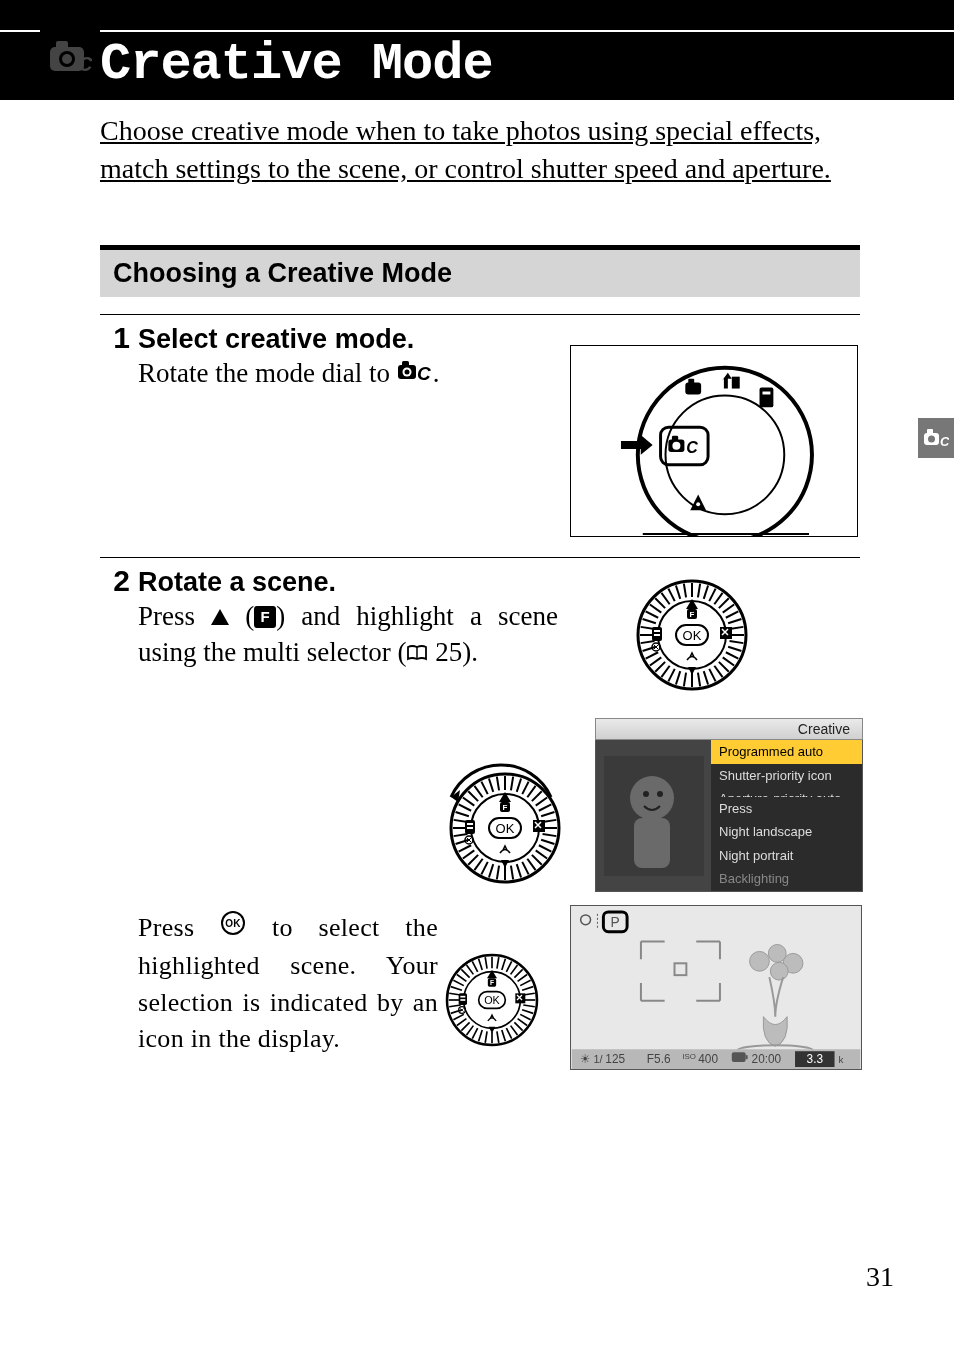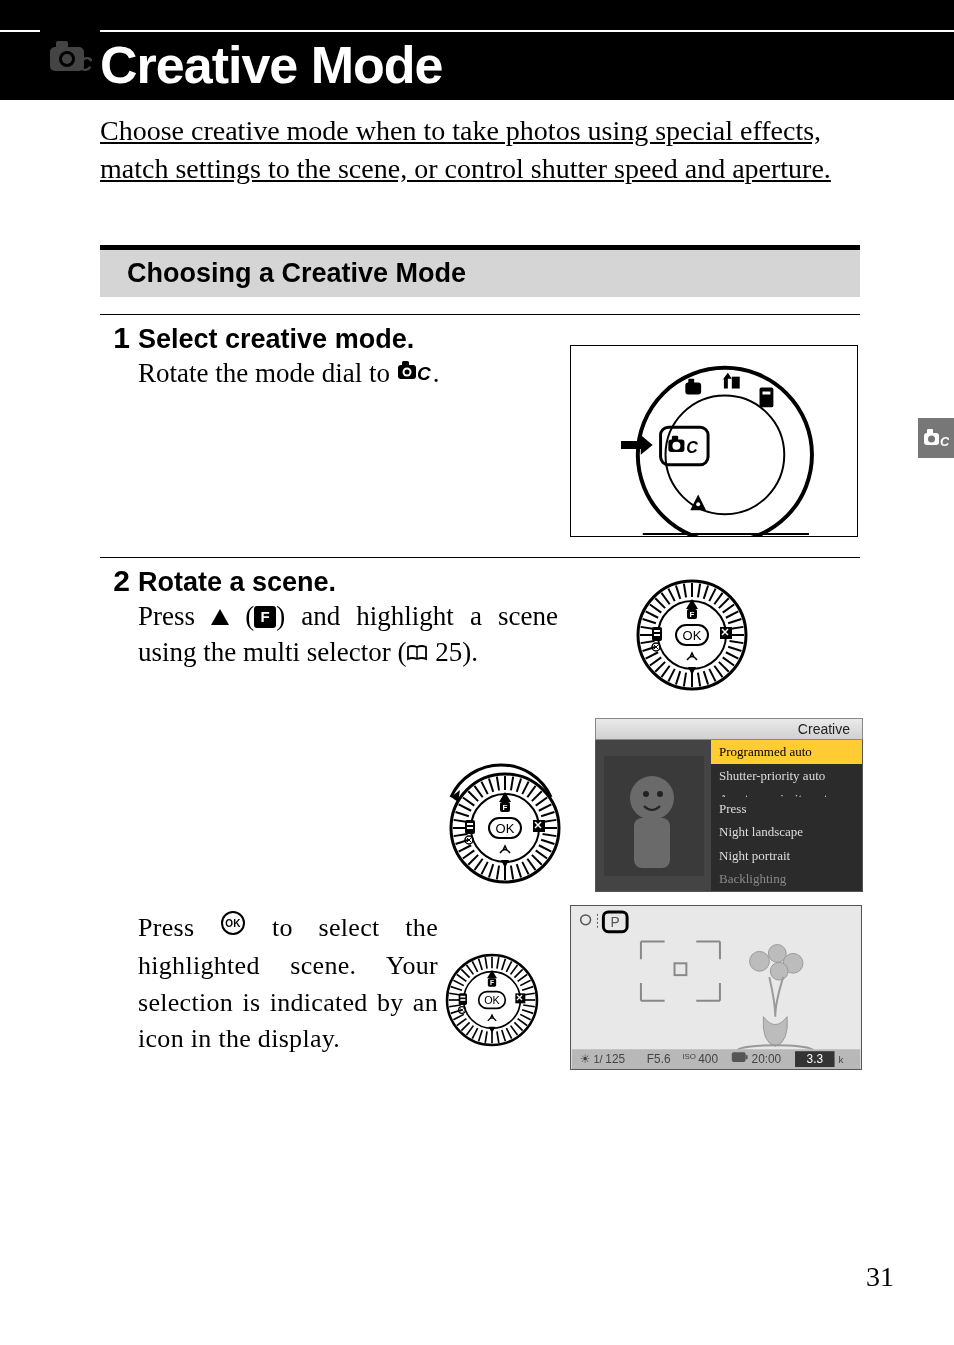--- a/index.html
+++ b/index.html
@@ -5,25 +5,25 @@
   * { box-sizing: border-box; margin: 0; padding: 0; }
   html, body { width: 954px; height: 1345px; font-family: Georgia, 'Times New Roman', serif; background: #fff; color: #000; }
   .page { position: relative; width: 954px; height: 1345px; }
 
   .top-band { position: absolute; top: 0; left: 0; right: 0; height: 30px; background: #000; }
   .second-band { position: absolute; top: 32px; left: 0; right: 0; height: 68px; background: #000; }
 
   .corner-icon { position: absolute; top: 20px; left: 40px; width: 60px; height: 72px; background: #000; display: flex; align-items: center; justify-content: center; }
   .corner-icon svg { width: 44px; height: 38px; }
 
-  .title { position: absolute; top: 35px; left: 100px; font-size: 52px; font-weight: 700; font-family: Liberation Sans, sans-serif; color: #fff; letter-spacing: -1px; }
+  .title { position: absolute; top: 35px; left: 100px; font-size: 52px; font-weight: 700; font-family: Liberation Mono, monospace; color: #fff; letter-spacing: -1px; }
 
   .intro { position: absolute; top: 112px; left: 100px; width: 760px; font-size: 28px; line-height: 1.35; text-decoration: underline; }
 
-  .section-bar { position: absolute; top: 245px; left: 100px; width: 760px; height: 52px; background: #d5d5d5; border-top: 5px solid #000; display: flex; align-items: center; padding-left: 27px; font-family: Arial, sans-serif; font-weight: 700; font-size: 27px; }
+  .section-bar { position: absolute; top: 245px; left: 100px; width: 760px; height: 52px; background: #d5d5d5; border-top: 5px solid #000; display: flex; align-items: center; padding-left: 13px; font-family: Arial, sans-serif; font-weight: 700; font-size: 27px; }
 
   .step-block { position: absolute; left: 100px; width: 760px; border-top: 1px solid #000; padding-top: 6px; }
   #step1 { top: 314px; }
   #step2 { top: 557px; }
 
   .step-head { display: flex; align-items: baseline; gap: 8px; }
   .step-num { font-family: Arial, sans-serif; font-weight: 700; font-size: 30px; width: 30px; text-align: right; }
   .step-title { font-family: Arial, sans-serif; font-weight: 700; font-size: 27px; }
   .step-body { margin-left: 38px; font-size: 27px; line-height: 1.35; }
   .step-body-narrow { width: 420px; text-align: justify; }
@@ -36,21 +36,21 @@
 
   #okdial-top { position: absolute; top: 575px; left: 632px; }
 
   .arc-arrows { position: absolute; top: 762px; left: 436px; width: 130px; height: 40px; }
   #okdial-mid { position: absolute; top: 768px; left: 445px; }
 
   .creative-menu { position: absolute; top: 718px; left: 595px; width: 268px; height: 175px; }
   .creative-header { text-align: right; font-size: 14px; padding: 2px 12px; background: linear-gradient(#eaeaea,#d0d0d0); border: 1px solid #888; color:#222; font-family: Arial, sans-serif; }
   .creative-box { display:flex; border:1px solid #555; border-top:none; height: 152px; }
   .creative-thumb { width: 115px; background:#444; display:flex; align-items:center; justify-content:center; }
-  .creative-list { flex:1; background:#2b2b2b; color:#ddd; font-size:13px; font-family: Liberation Serif, serif; display:flex; flex-direction:column; }
+  .creative-list { flex:1; background:#2b2b2b; color:#ddd; font-size:13px; font-family: Liberation Sans, sans-serif; display:flex; flex-direction:column; }
   .creative-list div { padding: 3px 8px; line-height: 1.35; }
   .creative-list .sel { background:#ffcc33; color:#000; }
   .creative-list .cut { overflow:hidden; white-space:nowrap; }
   .creative-list .fad { color:#888; }
 
   .step2b { position: absolute; top: 910px; left: 138px; width: 300px; font-size: 26px; line-height: 1.4; text-align: justify; text-align-last: left; letter-spacing: 0.3px; }
   #okdial-bot { position: absolute; top: 950px; left: 442px; width:100px; height:100px; }
 
   .display-fig { position: absolute; top: 905px; left: 570px; width: 292px; height: 165px; border:1px solid #555; background:#e4e4e4; }
   .display-fig svg { width:100%; height:100%; }
@@ -311,21 +311,21 @@
           <rect width="100" height="120" fill="#3a3a3a"></rect>
           <circle cx="48" cy="42" r="22" fill="#6a6a6a"></circle>
           <circle cx="42" cy="38" r="3" fill="#222"></circle>
             <circle cx="56" cy="38" r="3" fill="#222"></circle>
           <path d="M40 50 Q48 58 56 50" stroke="#222" stroke-width="2" fill="none"></path>
           <rect x="30" y="62" width="36" height="50" rx="8" fill="#6a6a6a"></rect>
         </svg>
       </div>
       <div class="creative-list">
         <div class="sel">Programmed auto</div>
-        <div>Shutter-priority auto</div>
+        <div>Shutter-priority icon</div>
         <div class="cut">Aperture-priority auto</div>
         <div>Press</div>
         <div>Night landscape</div>
         <div>Night portrait</div>
         <div class="fad">Backlighting</div>
       </div>
     </div>
   </div>
 
   <div class="step2b">

